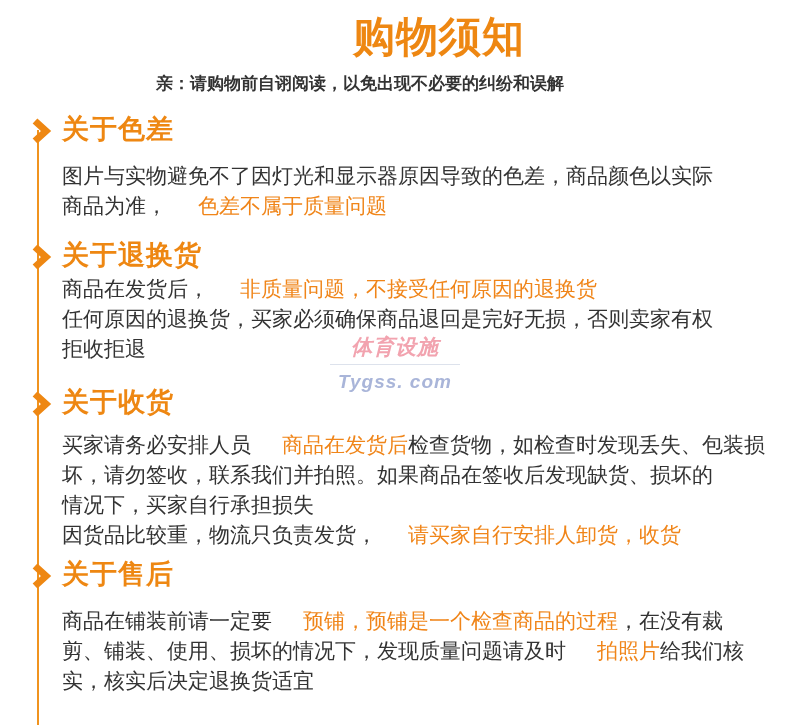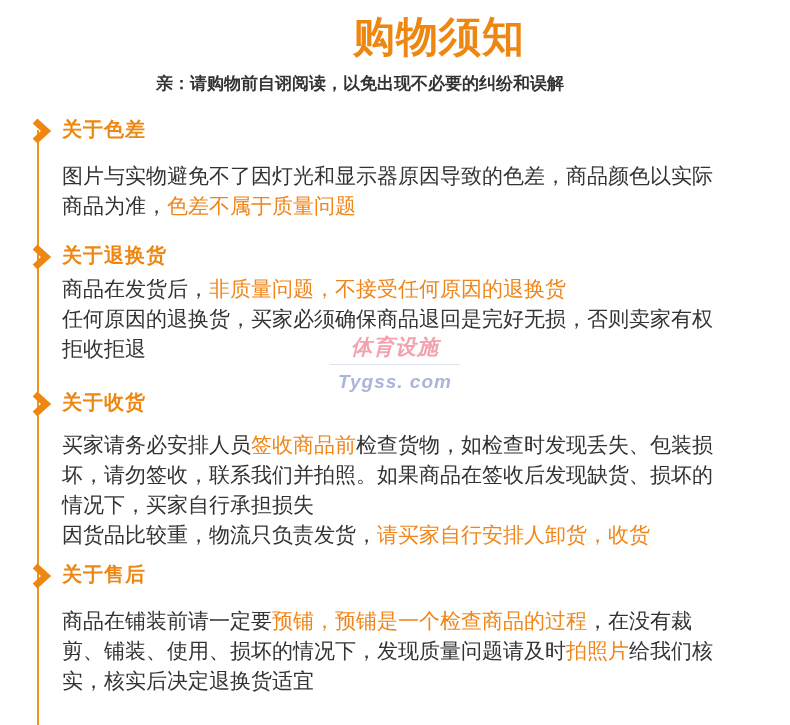--- a/index.html
+++ b/index.html
@@ -26,32 +26,32 @@
     color:var(--body-text);
   }
   .marker-line{
     position:absolute;left:37px;top:130px;bottom:0;
     width:2px;background:var(--marker-line);
   }
   .chev{position:absolute;left:31px;width:22px;height:26px;}
   .chev svg{display:block;}
   .sec-heading{
     position:absolute;left:62px;
-    font-size:20px;line-height:34px;font-weight:800;
+    font-size:27px;line-height:34px;font-weight:800;
     color:var(--accent-orange);
     letter-spacing:1px;
     margin:0;
   }
   .sec-body{
     position:absolute;left:62px;width:716px;
     font-size:21px;line-height:30px;
     color:var(--body-text);
     white-space:pre-wrap;
   }
-  .sec-body .hl{color:var(--highlight-orange);}
+  .sec-body .hl{color:var(--highlight-orange);margin-left:31px;}
   .watermark{
     position:absolute;left:320px;top:335px;width:150px;
     text-align:center;
     font-style:italic;
     pointer-events:none;
   }
   .watermark .wm-zh{
     font-size:21px;line-height:24px;font-weight:800;
     color:var(--watermark-pink);
     letter-spacing:1px;
@@ -99,21 +99,21 @@
     <div class="wm-divider"></div>
     <div class="wm-en">Tygss. com</div>
   </div>
 
   <span class="chev" style="top:391px">
     <svg width="22" height="26" viewBox="0 0 22 26">
         <polyline points="4,3 15,13 4,23" fill="none" stroke="#ee8712" stroke-width="7"></polyline>
       </svg>
   </span>
   <h2 class="sec-heading" style="top:385px">关于收货</h2>
-  <div class="sec-body" style="top:430px"><span>买家请务必安排人员</span><span class="hl">签收商品前</span><span>检查货物，如检查时发现丢失、包装损
+  <div class="sec-body" style="top:430px"><span>买家请务必安排人员</span><span class="hl">商品在发货后</span><span>检查货物，如检查时发现丢失、包装损
 坏，请勿签收，联系我们并拍照。如果商品在签收后发现缺货、损坏的
 情况下，买家自行承担损失
 因货品比较重，物流只负责发货，</span><span class="hl">请买家自行安排人卸货，收货</span></div>
 
   <span class="chev" style="top:563px">
     <svg width="22" height="26" viewBox="0 0 22 26">
         <polyline points="4,3 15,13 4,23" fill="none" stroke="#ee8712" stroke-width="7"></polyline>
       </svg>
   </span>
   <h2 class="sec-heading" style="top:557px">关于售后</h2>

